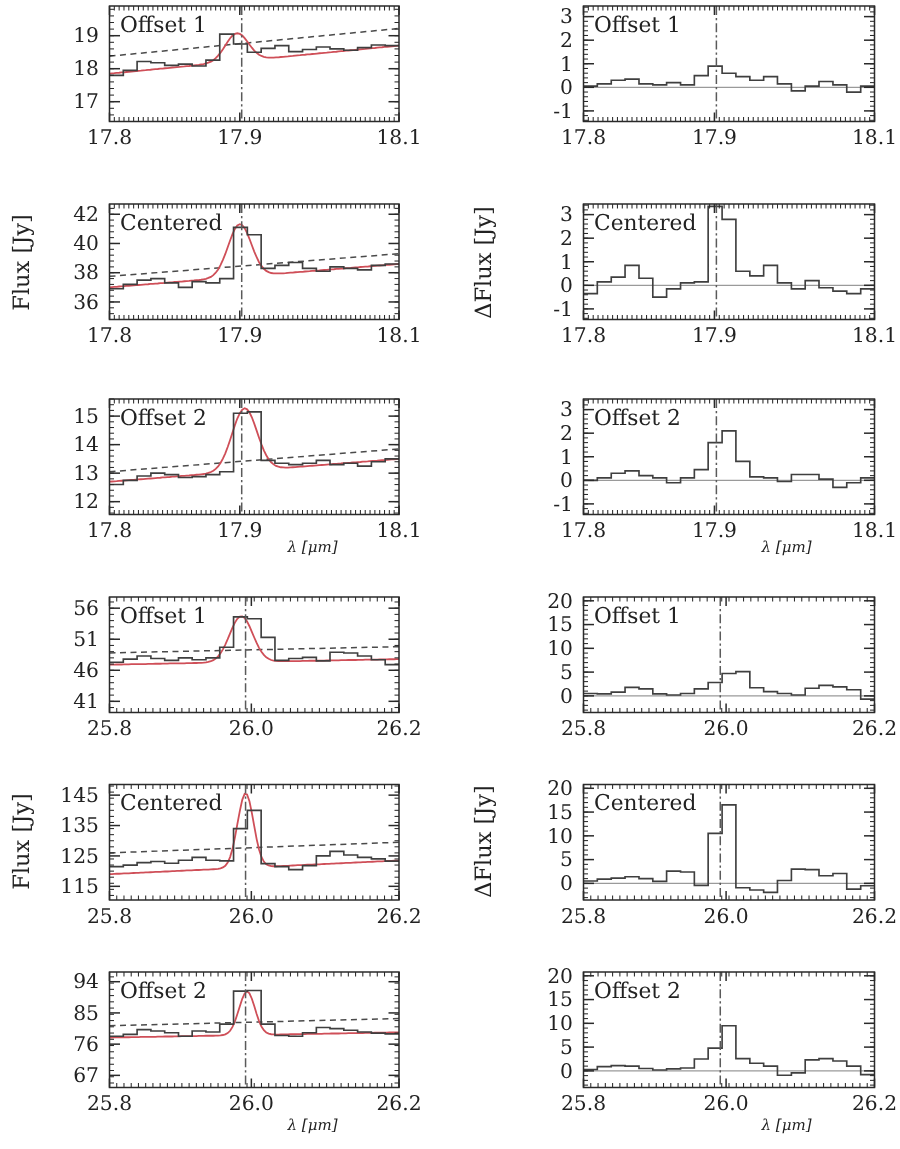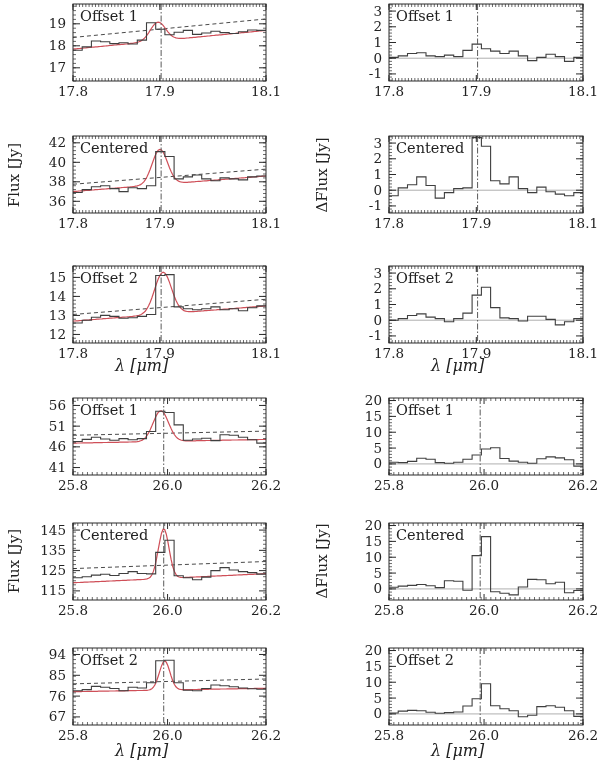--- a/index.html
+++ b/index.html
@@ -6,22 +6,22 @@
   .fig-root{
     position:relative;width:600px;height:766px;background:#ffffff;overflow:hidden;
     font-family:"DejaVu Serif", serif;
   }
   #fig{position:absolute;left:0;top:0;}
   .vlabel{
     position:absolute;width:120px;height:20px;line-height:20px;text-align:center;
     transform:rotate(-90deg);font-size:15px;color:#222;white-space:nowrap;
   }
   .xlabel{
-    position:absolute;width:110px;height:18px;line-height:18px;text-align:left;
-    font-style:italic;font-size:16px;color:#222;white-space:nowrap;
+    position:absolute;width:110px;height:18px;line-height:18px;text-align:right;
+    font-style:italic;font-size:10px;color:#222;white-space:nowrap;
   }
 </style>
 </head>
 <body>
 
 <div class="fig-root">
   <svg id="fig" width="600" height="766">
       <g>
         <line x1="73" y1="37.43999999999999" x2="266" y2="18.959999999999994" stroke="#4a4a4a" stroke-width="1" stroke-dasharray="4,3"></line>
         <path d="M73.0 49.1L74.6 48.9L76.2 48.8L77.8 48.6L79.4 48.5L81.0 48.3L82.7 48.2L84.3 48.0L85.9 47.9L87.5 47.7L89.1 47.5L90.7 47.4L92.3 47.2L93.9 47.1L95.5 46.9L97.1 46.8L98.7 46.6L100.3 46.5L102.0 46.3L103.6 46.1L105.2 46.0L106.8 45.8L108.4 45.7L110.0 45.5L111.6 45.4L113.2 45.2L114.8 45.0L116.4 44.9L118.0 44.7L119.6 44.6L121.2 44.4L122.9 44.3L124.5 44.1L126.1 44.0L127.7 43.8L129.3 43.6L130.9 43.4L132.5 43.3L134.1 43.0L135.7 42.7L137.3 42.3L138.9 41.8L140.6 41.1L142.2 40.1L143.8 38.8L145.4 37.1L147.0 35.1L148.6 32.8L150.2 30.3L151.8 27.8L153.4 25.5L155.0 23.7L156.6 22.6L158.2 22.2L159.9 22.6L161.5 23.7L163.1 25.4L164.7 27.5L166.3 29.7L167.9 31.8L169.5 33.7L171.1 35.2L172.7 36.5L174.3 37.3L175.9 37.9L177.5 38.2L179.1 38.4L180.8 38.4L182.4 38.4L184.0 38.3L185.6 38.2L187.2 38.0L188.8 37.9L190.4 37.7L192.0 37.6L193.6 37.4L195.2 37.3L196.8 37.1L198.4 36.9L200.1 36.8L201.7 36.6L203.3 36.5L204.9 36.3L206.5 36.2L208.1 36.0L209.7 35.9L211.3 35.7L212.9 35.5L214.5 35.4L216.1 35.2L217.8 35.1L219.4 34.9L221.0 34.8L222.6 34.6L224.2 34.5L225.8 34.3L227.4 34.1L229.0 34.0L230.6 33.8L232.2 33.7L233.8 33.5L235.4 33.4L237.0 33.2L238.7 33.0L240.3 32.9L241.9 32.7L243.5 32.6L245.1 32.4L246.7 32.3L248.3 32.1L249.9 32.0L251.5 31.8L253.1 31.6L254.7 31.5L256.3 31.3L258.0 31.2L259.6 31.0L261.2 30.9L262.8 30.7L264.4 30.6L266.0 30.4" fill="none" stroke="#cf4f58" stroke-width="1.2"></path>

